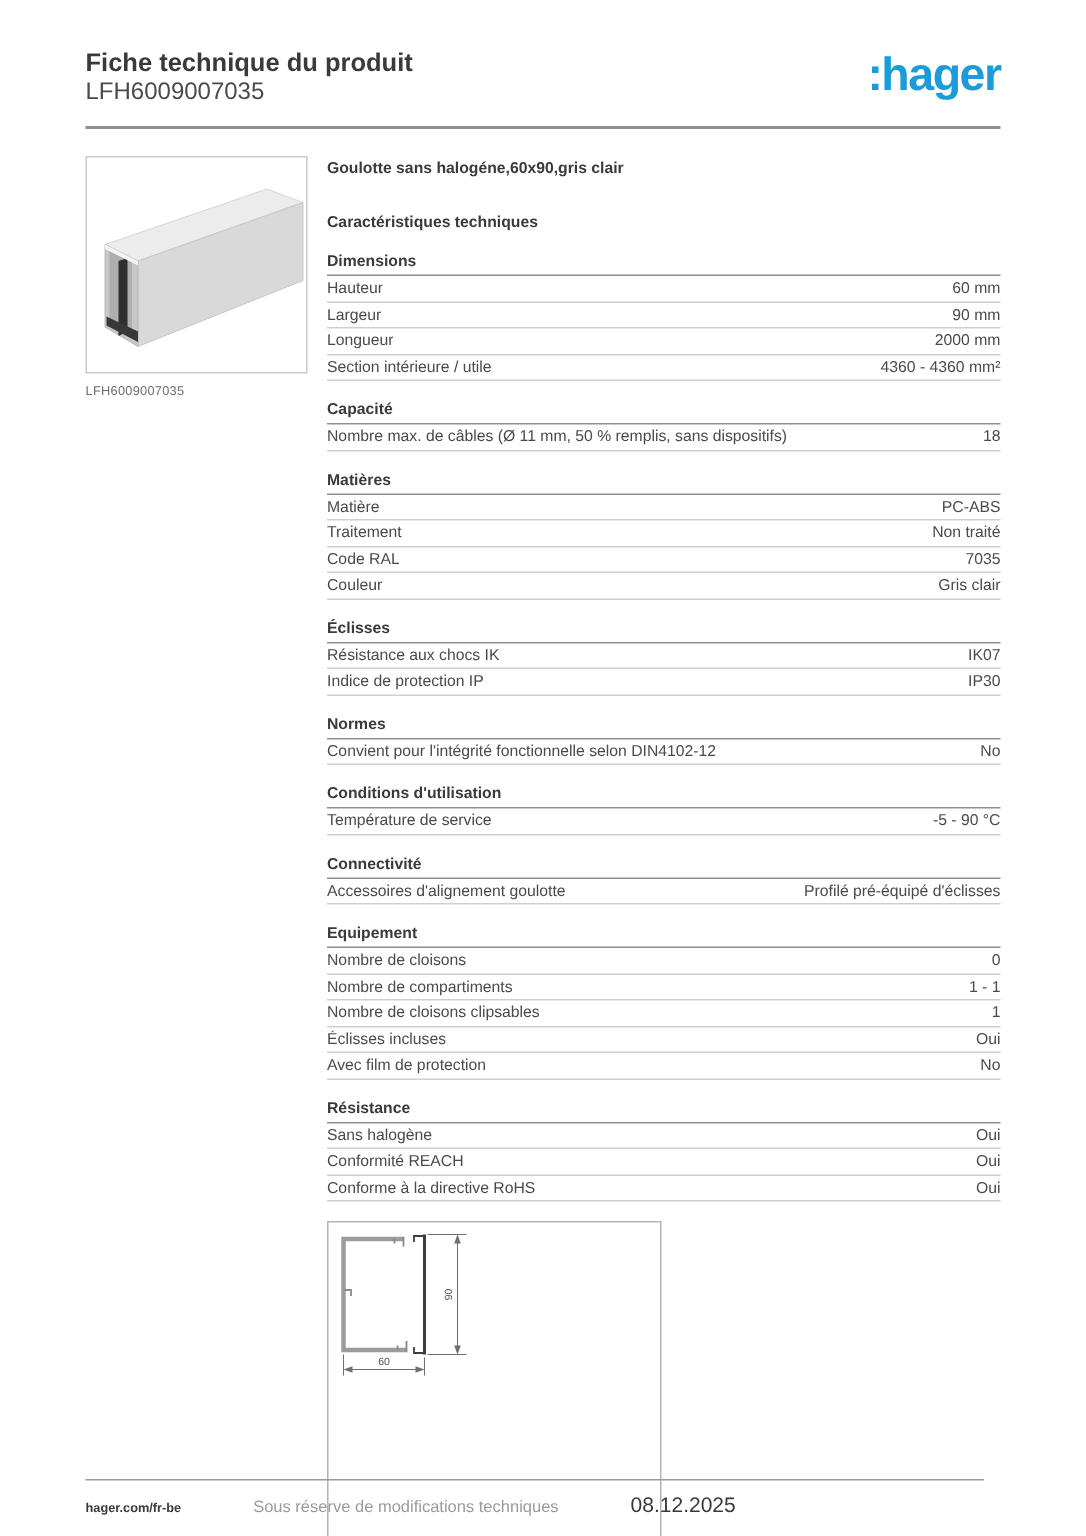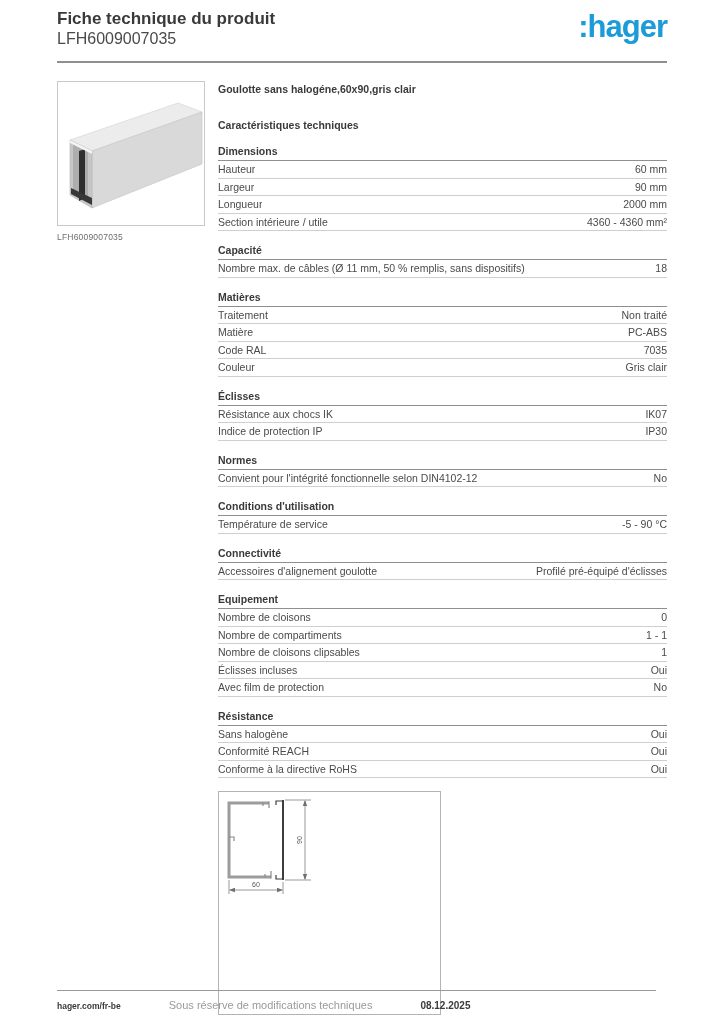--- a/index.html
+++ b/index.html
@@ -8,21 +8,21 @@
     font-family: "Liberation Sans", "DejaVu Sans", sans-serif;
     color: #3c3c3c;
     -webkit-font-smoothing: antialiased;
   }
   .page {
     position: relative;
     width: 724px;
     height: 1024px;
     background: #ffffff;
     overflow: hidden;
-    padding: 8px 57px 0 57px;
+    padding: 31px 57px 0 57px;
   }
 
   
   .header {
     display: flex;
     justify-content: space-between;
     align-items: flex-start;
     padding-bottom: 12px;
     border-bottom: 2px solid #8f8f8f;
   }
@@ -141,22 +141,22 @@
   .footer-website {
     font-size: 8.5px;
     font-weight: bold;
     color: #3a3a3a;
   }
   .footer-disclaimer {
     font-size: 11px;
     color: #9a9a9a;
   }
   .footer-date {
-    font-size: 10px;
-    font-weight: bold;
+    font-size: 14px;
+    font-weight: normal;
     color: #3a3a3a;
   }
 </style>
 </head>
 <body>
 
 <div class="page">
 
   <div class="header">
     <div>
@@ -217,26 +217,26 @@
           <div class="spec-section">
             <div class="spec-heading">Capacité</div>
             <div class="spec-row">
               <span class="spec-label">Nombre max. de câbles (Ø 11 mm, 50 % remplis, sans dispositifs)</span>
               <span class="spec-value">18</span>
             </div>
           </div>
           <div class="spec-section">
             <div class="spec-heading">Matières</div>
             <div class="spec-row">
+              <span class="spec-label">Matière</span>
+              <span class="spec-value">PC-ABS</span>
+            </div>
+            <div class="spec-row">
               <span class="spec-label">Traitement</span>
               <span class="spec-value">Non traité</span>
-            </div>
-            <div class="spec-row">
-              <span class="spec-label">Matière</span>
-              <span class="spec-value">PC-ABS</span>
             </div>
             <div class="spec-row">
               <span class="spec-label">Code RAL</span>
               <span class="spec-value">7035</span>
             </div>
             <div class="spec-row">
               <span class="spec-label">Couleur</span>
               <span class="spec-value">Gris clair</span>
             </div>
           </div>

